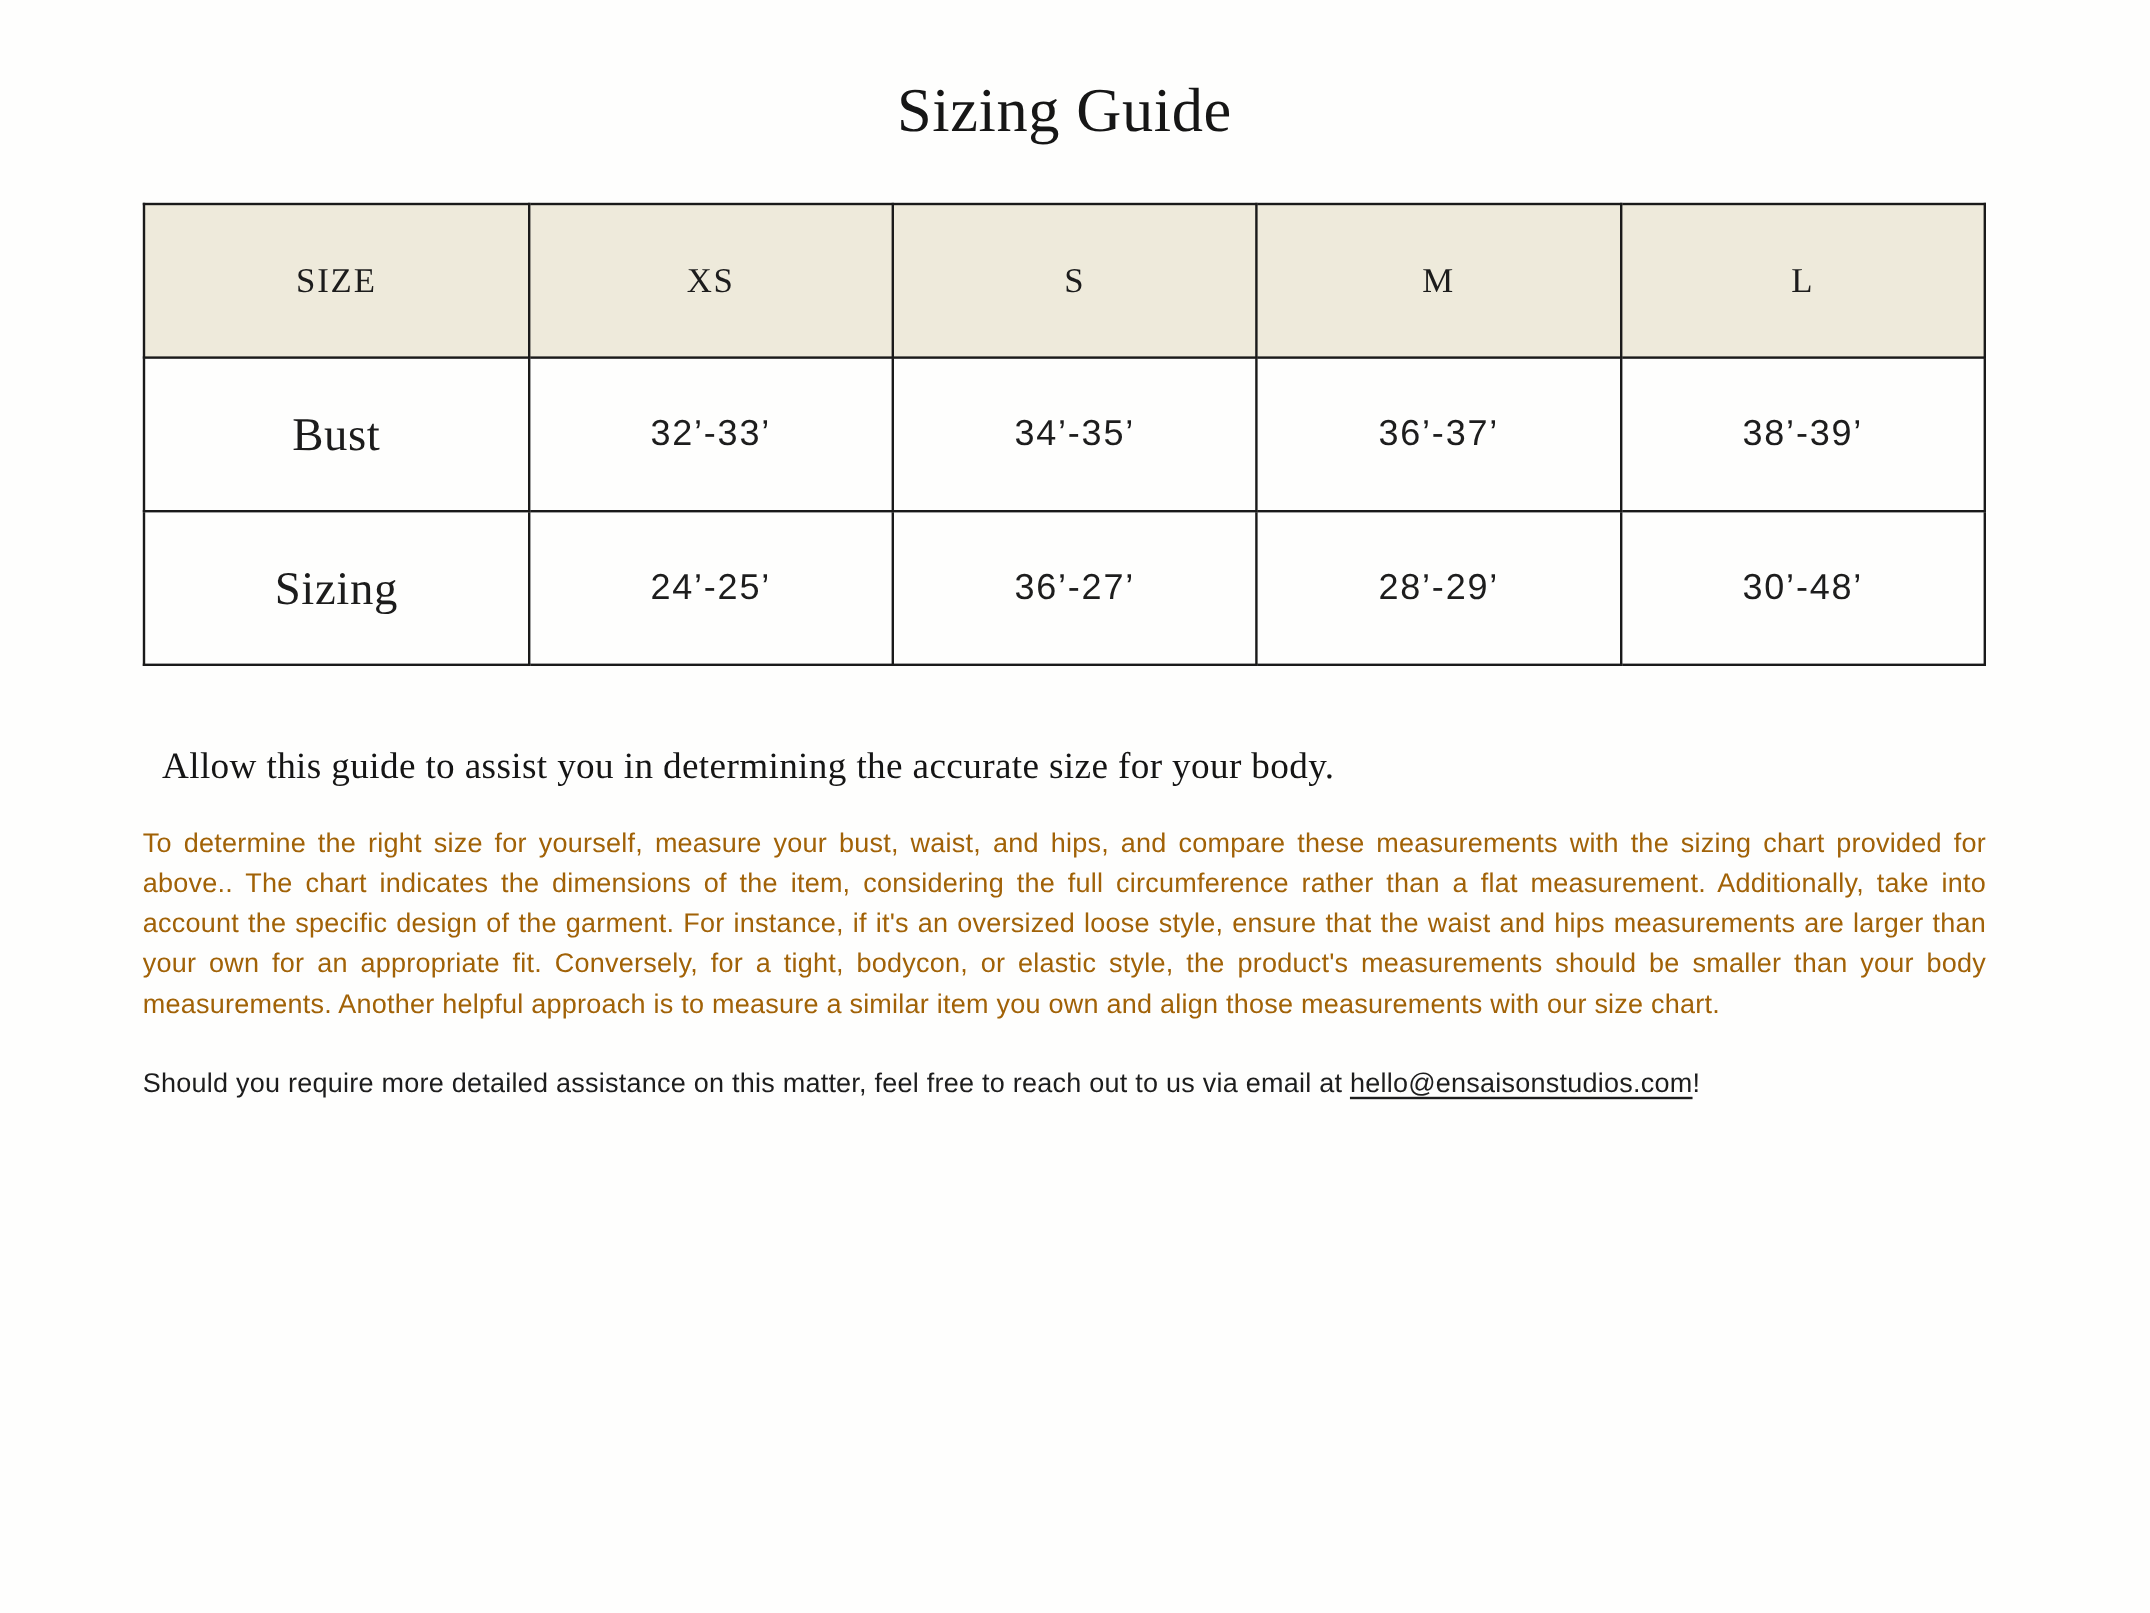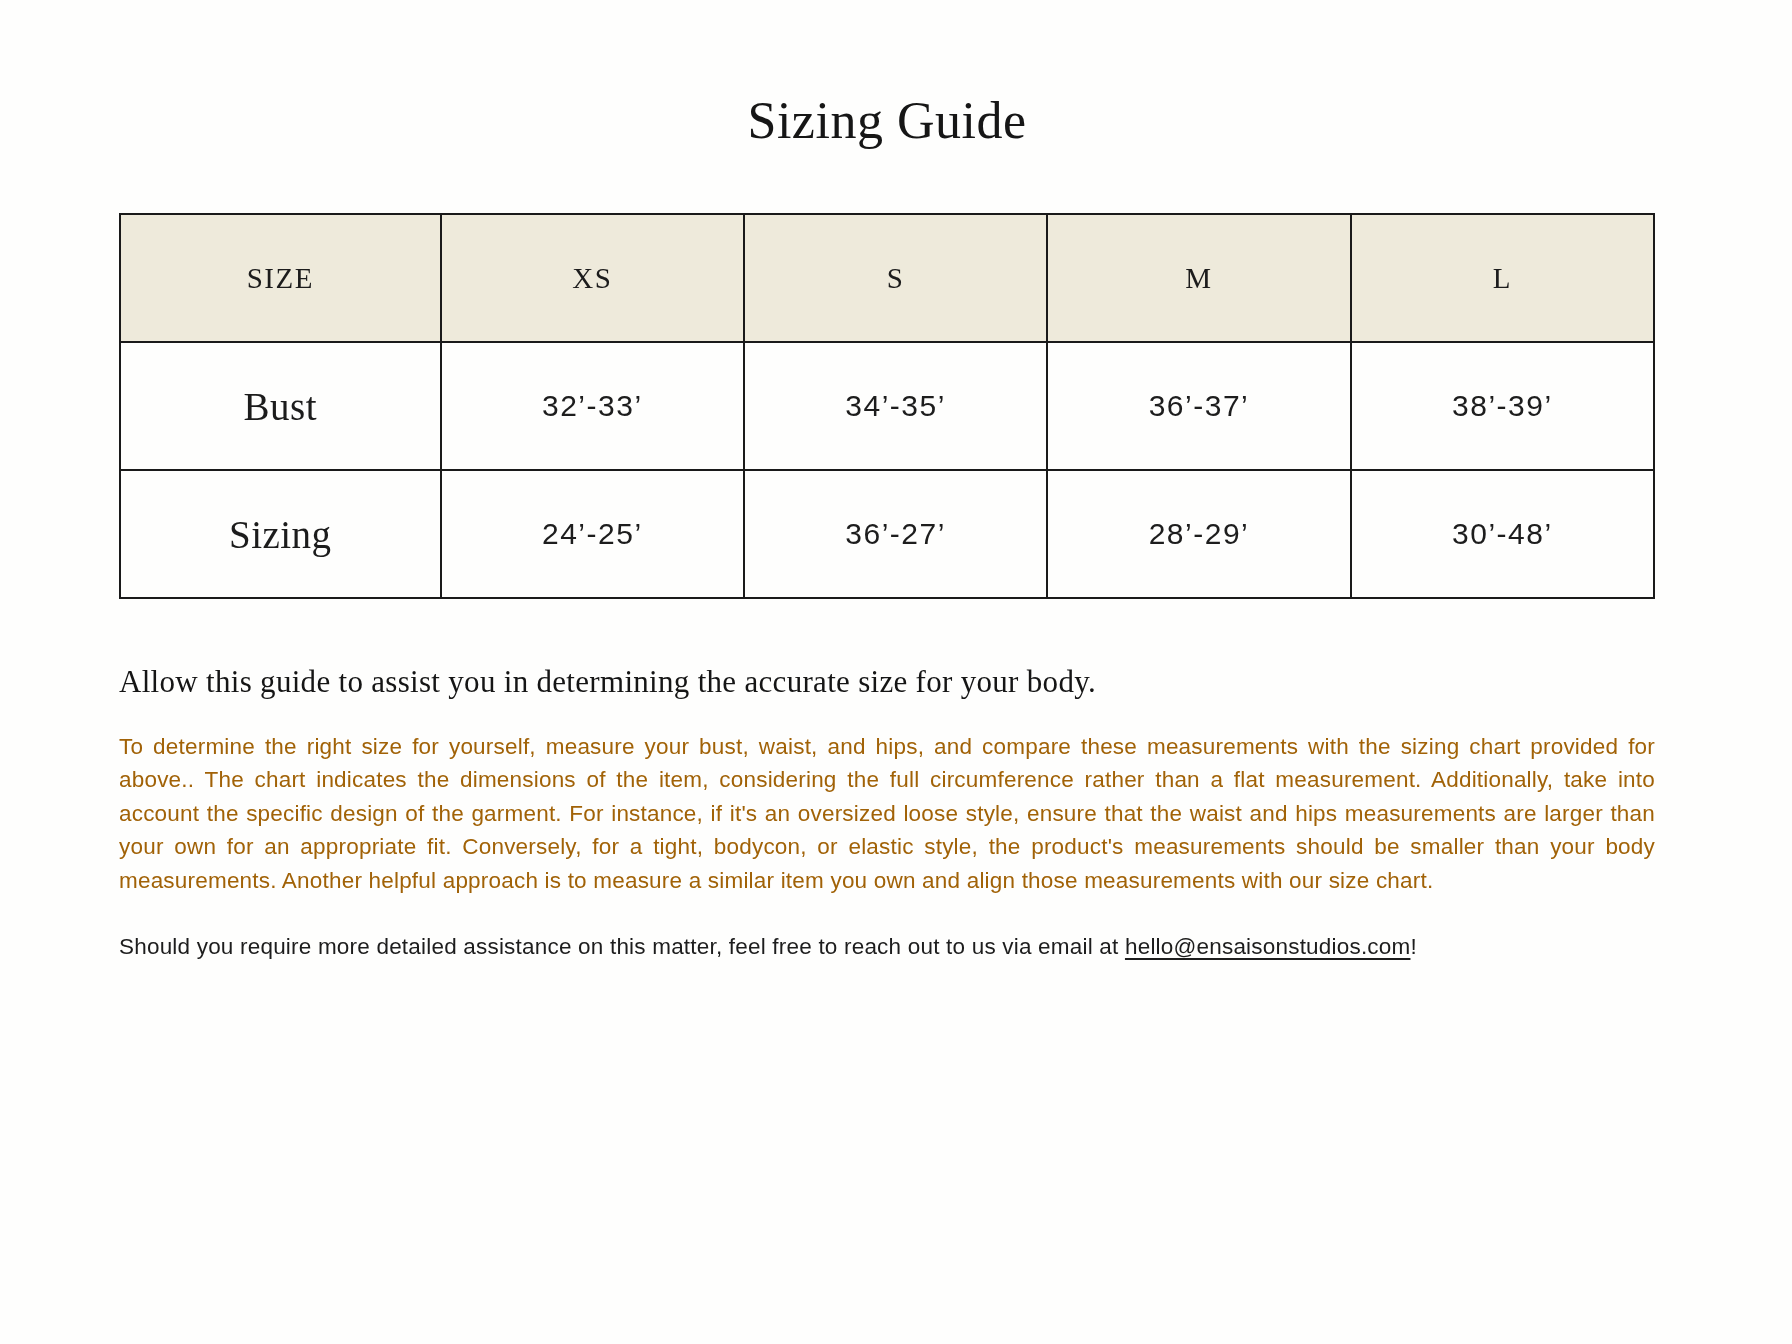--- a/index.html
+++ b/index.html
@@ -23,27 +23,27 @@
   }
   .title {
     font-family: "Liberation Serif", "DejaVu Serif", serif;
     font-weight: 400;
     font-size: 52px;
     line-height: 1.1;
     color: #161616;
     text-align: center;
     letter-spacing: 0.5px;
     margin: 0;
-    padding-top: 92px;
+    padding-top: 64px;
   }
   table.size-table {
     width: 100%;
     border-collapse: collapse;
     table-layout: fixed;
-    margin-top: 64px;
+    margin-top: 48px;
     border: 2px solid #1d4ed8;
   }
   table.size-table th,
   table.size-table td {
     border: 2px solid #1a1a1a;
     height: 126px;
     text-align: center;
     vertical-align: middle;
     padding: 0;
   }
@@ -66,21 +66,21 @@
     font-size: 30px;
     letter-spacing: 1.5px;
     color: #1d1d1d;
   }
   .intro {
     font-family: "Liberation Serif", "DejaVu Serif", serif;
     font-size: 31px;
     font-weight: 400;
     color: #151515;
     letter-spacing: 0.3px;
-    margin: 64px 0 0 0;
+    margin: 64px 0 0 16px;
     line-height: 1.25;
   }
   .body-text {
     font-family: "Liberation Sans", "DejaVu Sans", sans-serif;
     font-size: 22.5px;
     line-height: 33.5px;
     color: #a16207;
     letter-spacing: 0.2px;
     text-align: justify;
     margin: 28px 0 0 0;

